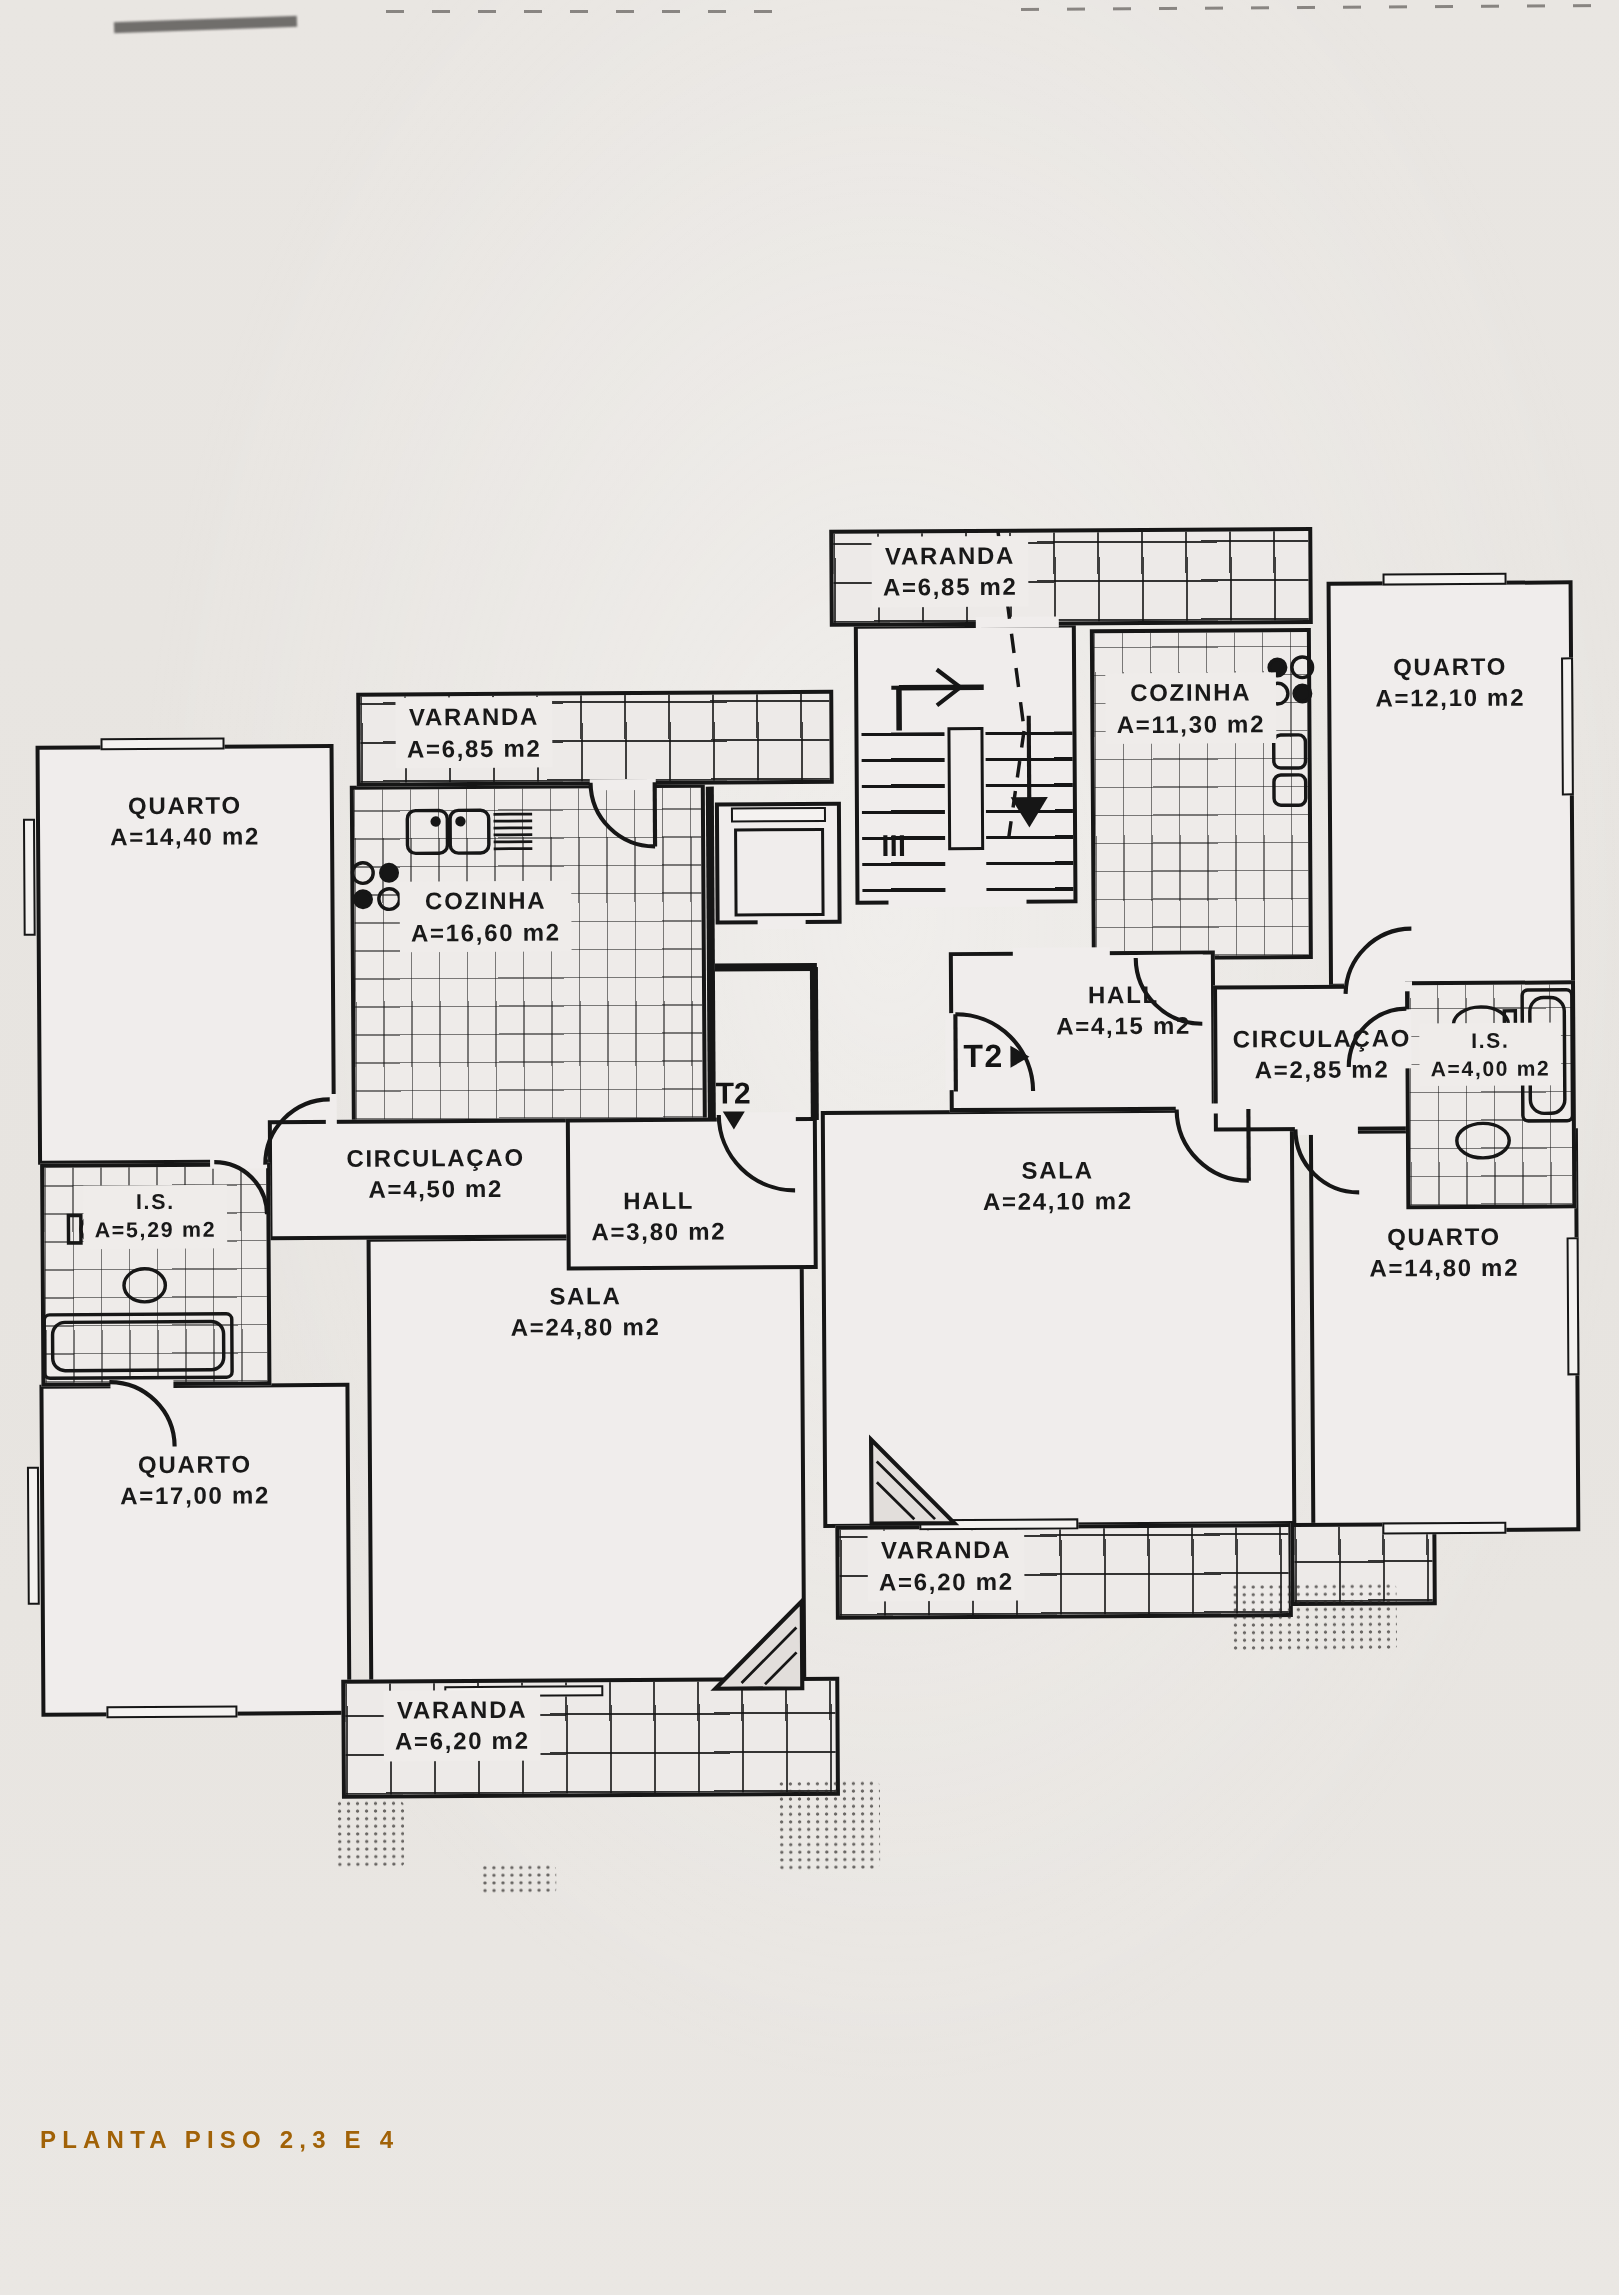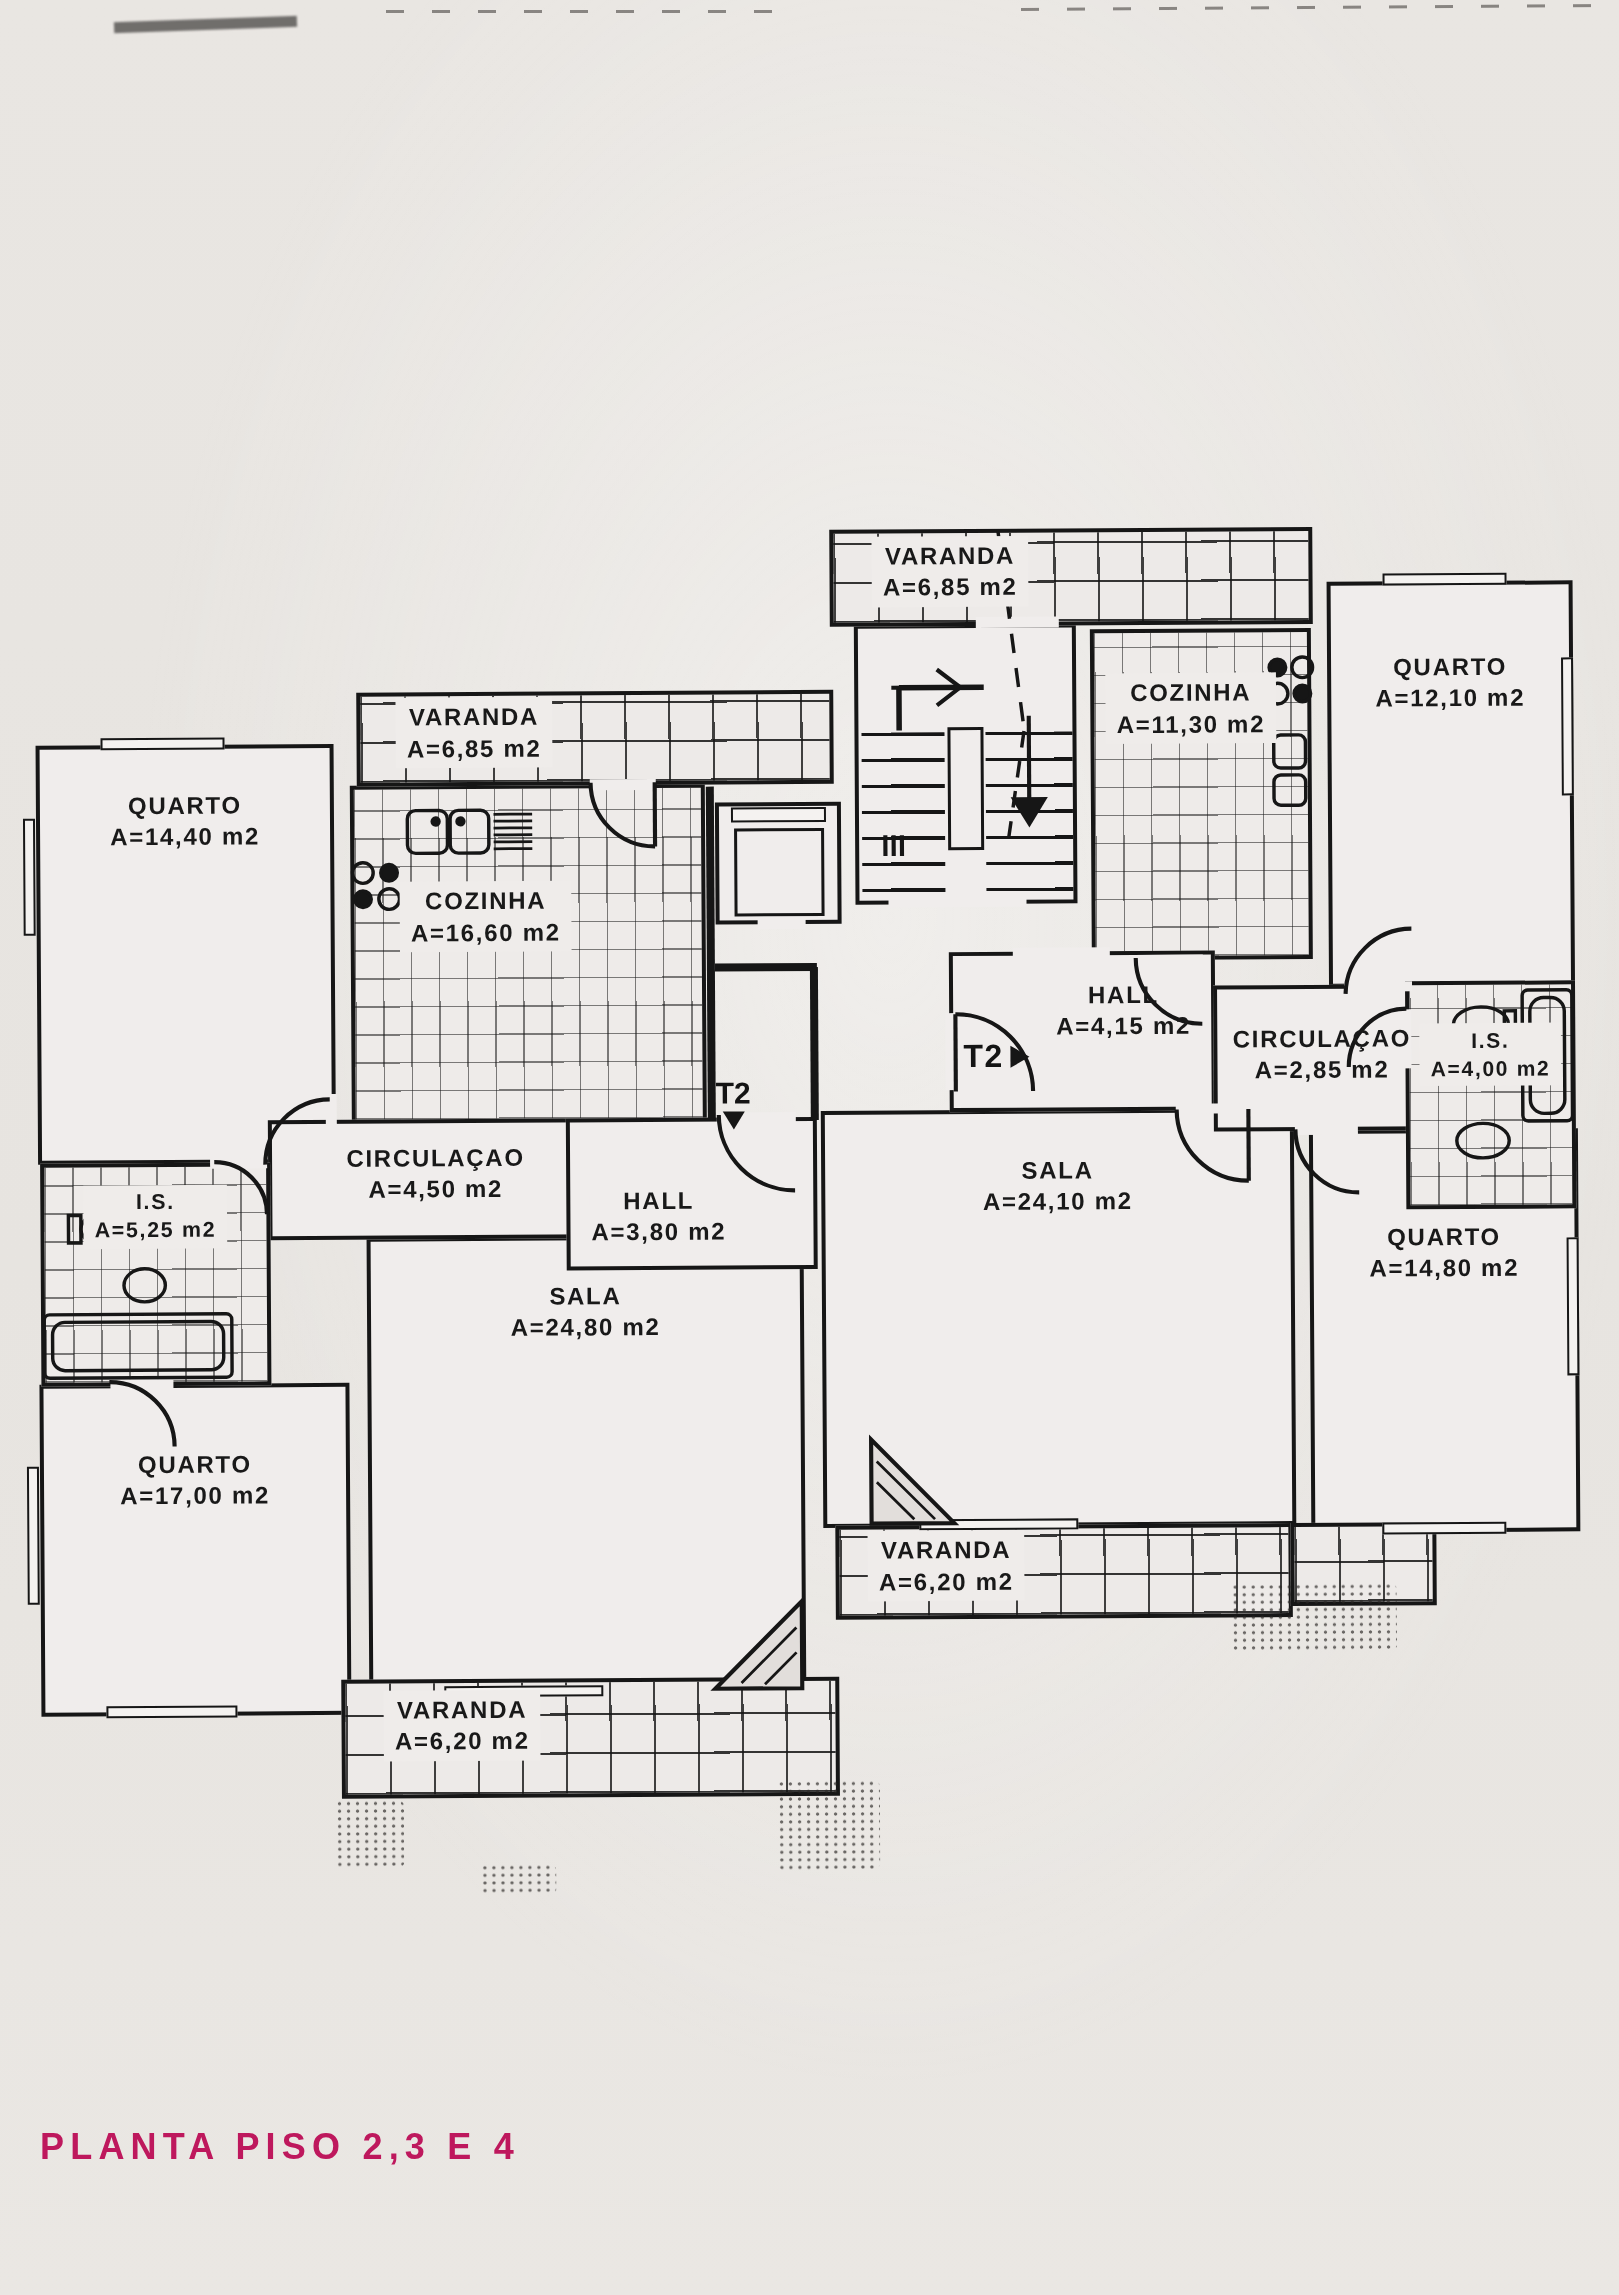--- a/index.html
+++ b/index.html
@@ -43,21 +43,21 @@
   .t2v{position:absolute;z-index:5;font-weight:700;font-size:30px;color:#141414;text-align:center;}
   .tri-down{width:0;height:0;margin:1.4px auto 0;border-top:18px solid #161616;border-left:11.7px solid transparent;border-right:11.7px solid transparent;}
   .rubble{position:absolute;z-index:2;border-radius:7px;opacity:.85;
     background-image:radial-gradient(rgba(45,42,40,.8) 1.5px, transparent 2.1px);
     background-size:9px 7.6px;}
   .scantop{position:absolute;height:3.4px;z-index:0;
     background:repeating-linear-gradient(90deg, rgba(40,36,33,.5) 0 18px, transparent 18px 46px);}
   .blob{position:absolute;background:rgba(32,30,28,.6);filter:blur(1px);z-index:0;}
   .title{
     position:absolute;left:40px;top:2126px;z-index:5;
-    font-weight:600;font-size:36px;letter-spacing:6.2px;color:#be185d;white-space:nowrap;
+    font-weight:600;font-size:24px;letter-spacing:6.2px;color:#a16207;white-space:nowrap;
   }
 </style>
 </head>
 <body>
 
 <div class="scantop" style="left:386px;top:9.7px;width:414px;"></div>
 <div class="scantop" style="left:1021px;top:5.5px;width:593px;transform:rotate(-0.4deg);"></div>
 <div class="blob" style="left:114px;top:19.3px;width:183px;height:11px;transform:rotate(-2deg);"></div>
 
 <div class="plan">
@@ -172,21 +172,21 @@
   </div>
   <div class="room" style="left:1214px;top:988px;width:217px;height:146px;">
     <div class="lbl" style="top:34px;">
       <span class="nm">CIRCULAÇAO</span>
       <span class="ar">A=2,85 m2</span>
     </div>
   </div>
   <div class="room tile" style="left:40px;top:1159px;width:230px;height:223px;">
     <div class="lbl lbl-bg" style="top:21px;font-size:21.4px;">
       <span class="nm">I.S.</span>
-      <span class="ar">A=5,25 m2</span>
+      <span class="ar">A=5,29 m2</span>
     </div>
   </div>
   <div class="room tile" style="left:1406px;top:985px;width:170px;height:228px;">
     <div class="lbl lbl-bg" style="top:41px;font-size:21px;">
       <span class="nm">I.S.</span>
       <span class="ar">A=4,00 m2</span>
     </div>
   </div>
 
   <div class="wall" style="left:708px;top:786px;width:8.3px;height:332px;"></div>

